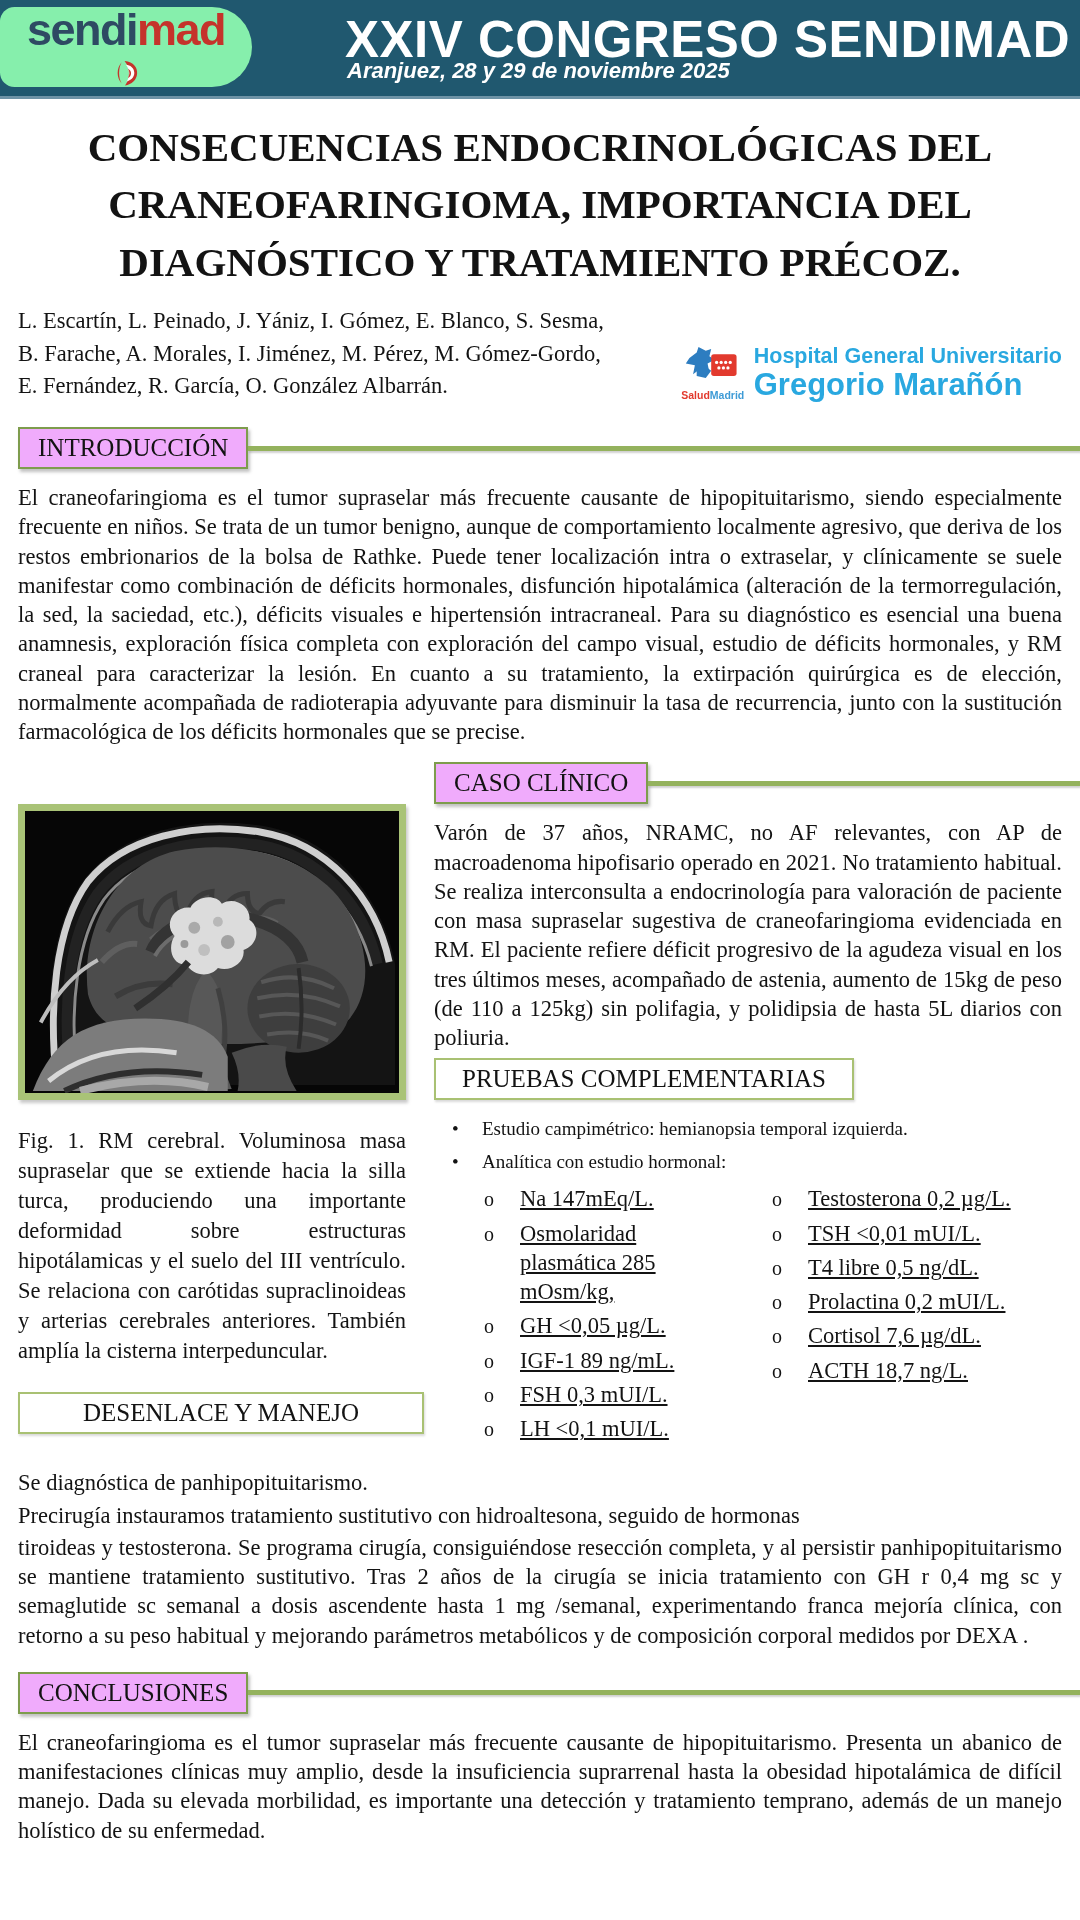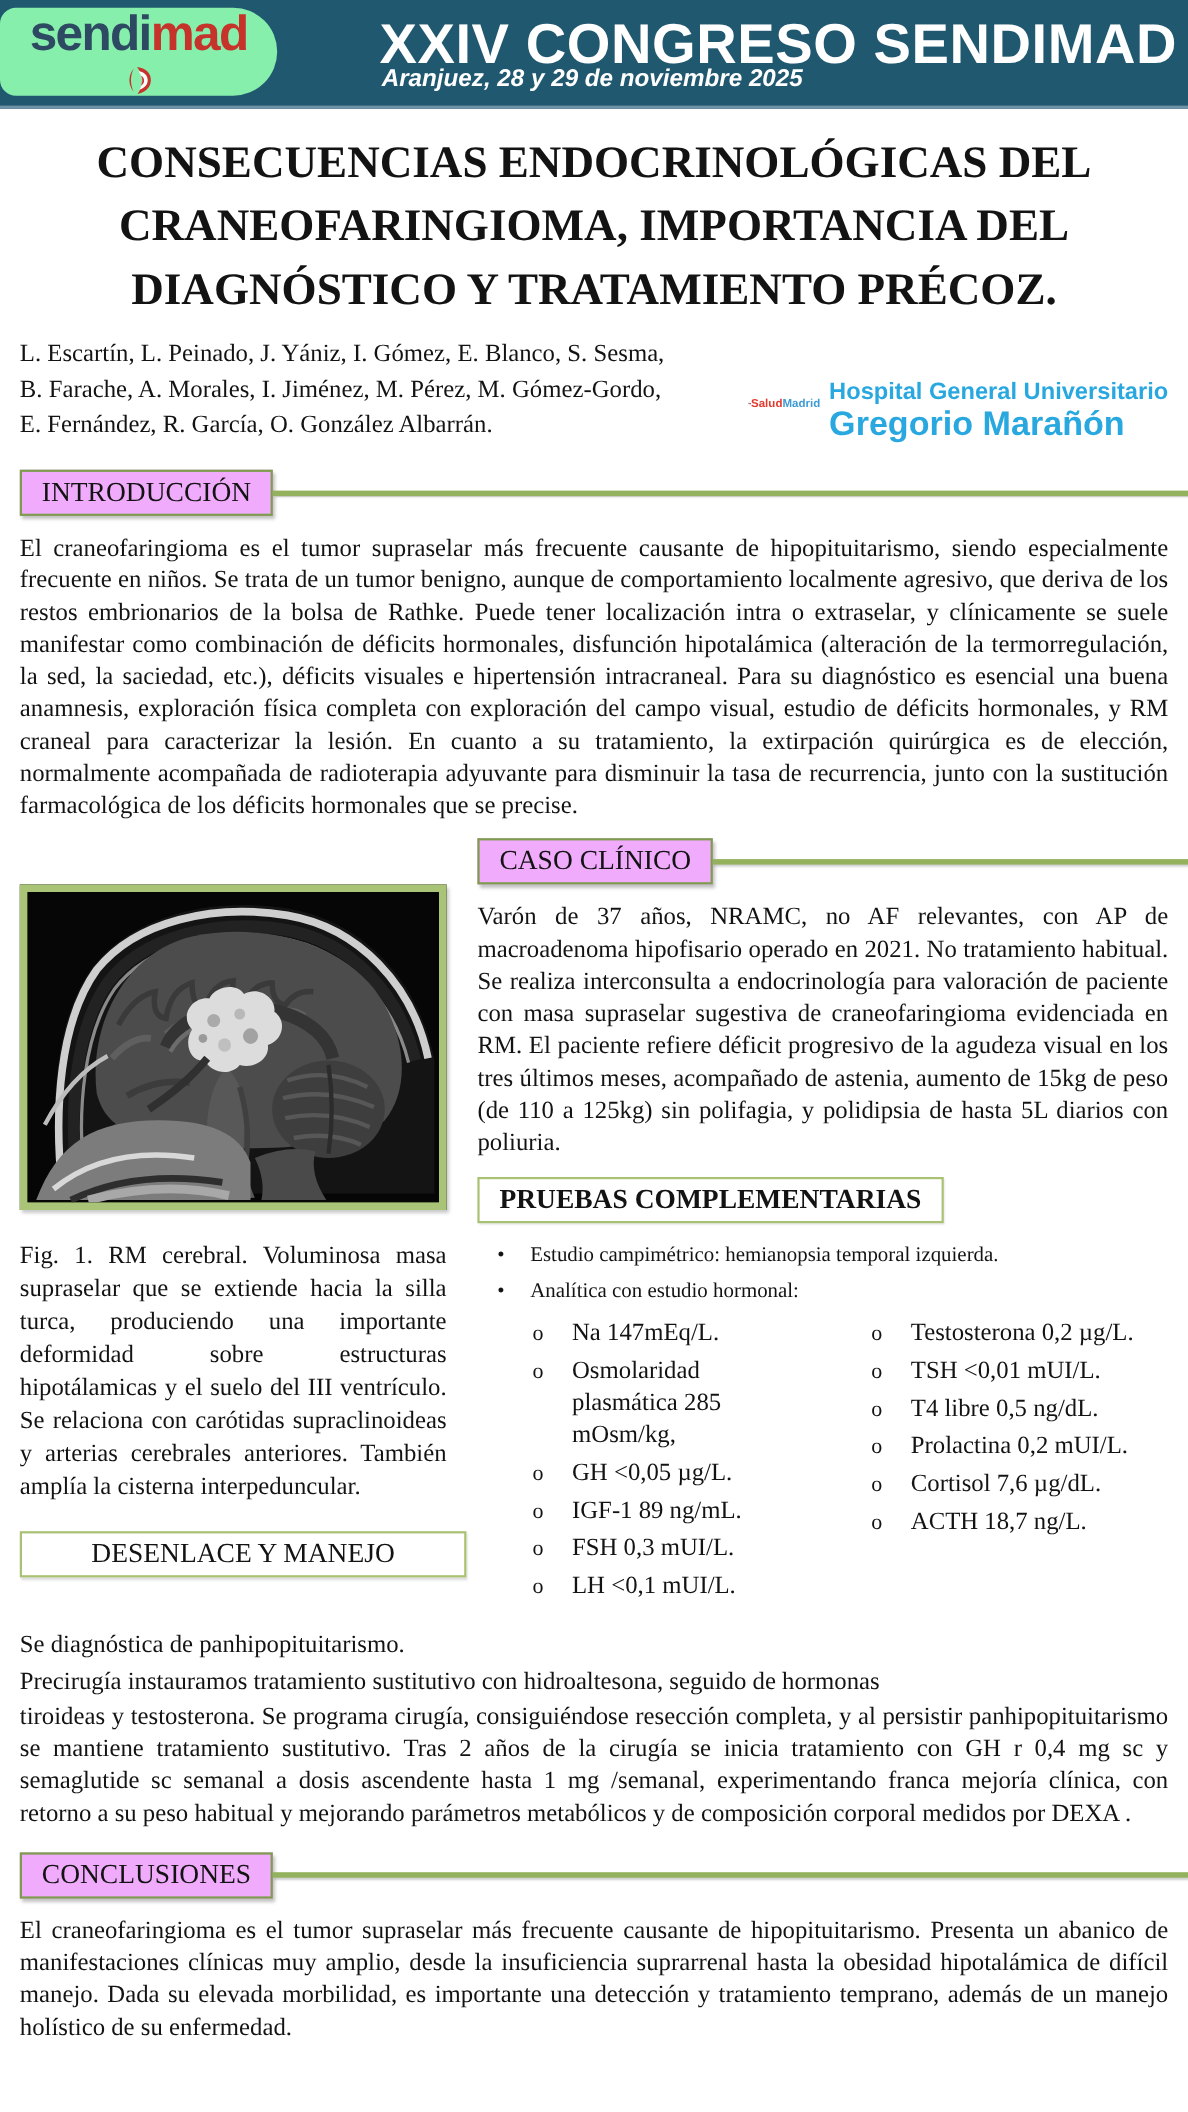--- a/index.html
+++ b/index.html
@@ -18,21 +18,21 @@
   .banner-sub{position:absolute;left:347px;top:58px;color:#ffffff;font-family:"Liberation Sans",sans-serif;
               font-weight:bold;font-style:italic;font-size:22px;white-space:nowrap;}
 
   .content{padding:0 18px;}
 
   .poster-title{text-align:center;font-weight:bold;font-size:41px;line-height:1.4;margin:20px 60px 14px 60px;}
 
   .byline-row{display:flex;align-items:flex-start;}
   .authors{width:600px;font-size:22.5px;line-height:1.45;}
   .hosp-logo{margin-left:auto;margin-top:40px;display:flex;align-items:flex-start;gap:8px;}
-  .salud-block{display:flex;align-items:center;width:66px;}
+  .salud-block{display:flex;flex-direction:column;align-items:center;width:66px;}
   .salud-caption{font-family:"Liberation Sans",sans-serif;font-size:10.5px;font-weight:bold;line-height:1;margin-top:1px;white-space:nowrap;}
   .salud-red{color:#E23A2E;} .salud-blue{color:#3e9bd6;}
   .hosp-text{font-family:"Liberation Sans",sans-serif;font-weight:bold;color:#29A8E0;line-height:1.08;}
   .hosp-line1{font-size:21.5px;white-space:nowrap;}
   .hosp-line2{font-size:31px;white-space:nowrap;}
 
   .affiliation{font-size:22.5px;margin-top:14px;}
 
   
   .sec-row{display:flex;align-items:center;margin-right:-18px;}
@@ -51,28 +51,28 @@
   .col-right{flex:1;min-width:0;}
 
   .figure{margin-top:48px;border:7px solid #A9C377;background:#000;height:282px;box-shadow:2px 3px 3px rgba(120,120,120,.4);}
   svg.mri{display:block;width:100%;height:100%;}
   .fig-caption{margin-top:26px;font-size:22.5px;line-height:1.33;text-align:justify;}
   .desenlace-head{margin-top:26px;}
   .desenlace-head .sec-box{min-width:280px;}
 
   .caso-head{margin-top:6px;}
   .caso-para{margin-top:14px;}
-  .pruebas-head{margin-top:18px;font-weight:bold;}
+  .pruebas-head{margin-top:6px;}
   .pruebas-head .sec-box{min-width:380px;}
 
   ul.bullets{list-style:none;margin:16px 0 4px 0;padding:0 0 0 18px;font-size:19px;}
   ul.bullets li{padding-left:30px;text-indent:-30px;line-height:1.32;margin-bottom:8px;}
   ul.bullets li::before{content:"\2022";display:inline-block;width:30px;text-indent:0;}
 
-  .labs-wrap{display:flex;gap:70px;padding-left:50px;margin-top:10px;}
+  .labs-wrap{display:flex;gap:50px;padding-left:50px;margin-top:10px;text-decoration:underline;}
   ul.labs{list-style:none;margin:0;padding:0;font-size:22.5px;line-height:1.3;}
   ul.labs li{padding-left:36px;text-indent:-36px;margin-bottom:5px;}
   ul.labs li::before{content:"o";display:inline-block;width:36px;text-indent:0;font-size:20px;}
   .labs.left{width:238px;}
   .labs.right{width:252px;}
 
   .desenlace-block{margin-top:20px;font-size:22.5px;line-height:1.3;}
   .desenlace-line{margin:0 0 3px 0;}
   .concl-head{margin-top:22px;}
   .concl-para{margin-top:14px;}

